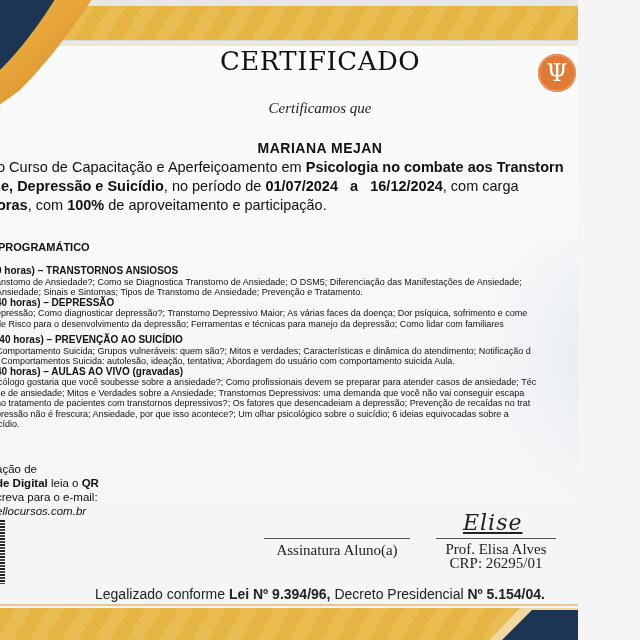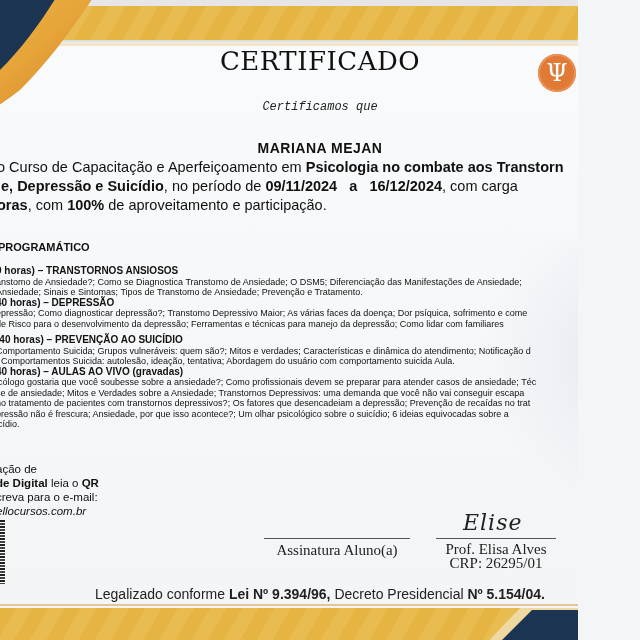--- a/index.html
+++ b/index.html
@@ -6,37 +6,37 @@
   body { width:640px; height:640px; overflow:hidden; background:#f4f5f7; position:relative; font-family:"DejaVu Sans", sans-serif; color:#111; }
   .cert { position:absolute; left:0; top:0; width:578px; height:640px; background:linear-gradient(180deg,#fafbfc 0%,#f3f4f6 100%); overflow:hidden; }
   .topbar { position:absolute; left:0; top:0; width:640px; height:40px; background:repeating-linear-gradient(120deg,#e6b443 0 14px,#e9bc52 14px 28px); box-shadow:0 2px 3px rgba(0,0,0,.15); }
   .topbar-line { position:absolute; left:0; top:43px; width:640px; height:3px; background:#f1e7c8; }
   .topgray { position:absolute; left:0; top:0; width:640px; height:6px; background:#e6e6e6; }
   .corner-tl { position:absolute; left:-140px; top:-120px; width:300px; height:260px; }
   .botbar { position:absolute; left:0; top:608px; width:640px; height:32px; background:repeating-linear-gradient(120deg,#e6b443 0 14px,#e9bc52 14px 28px); }
   .botbar-line { position:absolute; left:0; top:604px; width:640px; height:2px; background:#d9a55a; opacity:.6; }
   .corner-br { position:absolute; left:440px; top:600px; width:220px; height:50px; }
   .title { position:absolute; left:0; width:640px; top:46px; text-align:center; font-family:"DejaVu Serif", serif; font-size:26px; letter-spacing:0.5px; color:#111; }
-  .subtitle { position:absolute; left:0; width:640px; top:100px; text-align:center; font-family:Liberation Mono, monospace; font-style:italic; font-size:12px; color:#222; }
+  .subtitle { position:absolute; left:0; width:640px; top:100px; text-align:center; font-family:Liberation Serif, serif; font-style:italic; font-size:15px; color:#222; }
   .logo { position:absolute; left:538px; top:54px; display:flex; align-items:center; }
   .logo-circle { width:38px; height:38px; border-radius:50%; background:#e07a35; color:#fff; font-family:"DejaVu Serif", serif; font-size:24px; display:flex; align-items:center; justify-content:center; box-shadow:inset 0 0 0 2px #eb9155; }
   .logo-text { margin-left:5px; font-size:19px; color:#e07a35; font-family:"Liberation Sans", sans-serif; letter-spacing:0.5px; }
   .name { position:absolute; left:0; width:640px; top:140px; text-align:center; font-family:"Liberation Sans", sans-serif; font-weight:bold; font-size:14px; letter-spacing:0.5px; }
   .body-text { position:absolute; left:-3px; top:158px; width:720px; font-family:"Liberation Sans", sans-serif; font-size:14.5px; line-height:19px; white-space:nowrap; }
   .body-text b { font-weight:bold; }
   .prog-title { position:absolute; left:-2px; top:241px; font-family:"Liberation Sans", sans-serif; font-weight:bold; font-size:11px; }
   .prog { position:absolute; left:-4px; top:266px; width:700px; font-family:"Liberation Sans", sans-serif; font-size:9px; line-height:10.5px; white-space:nowrap; }
   .prog .mod { font-weight:bold; font-size:10px; }
   .prog .gap { height:6px; }
   .verify { position:absolute; left:-4px; top:462px; font-family:"Liberation Sans", sans-serif; font-size:11.5px; line-height:14px; }
   .verify i { font-style:italic; }
   .qr-strip { position:absolute; left:0; top:520px; width:5px; height:64px; background:repeating-linear-gradient(180deg,#222 0 2px,#fff 2px 3px,#444 3px 5px,#fff 5px 6px); }
   .sig-line { position:absolute; top:538px; height:1px; background:#555; }
   .sig-label { position:absolute; font-family:"Liberation Serif", serif; font-size:15px; color:#222; text-align:center; }
-  .signature { position:absolute; left:463px; top:510px; font-family:"DejaVu Serif", serif; font-style:italic; font-size:22px; color:#222; letter-spacing:1px; }
+  .signature { position:absolute; left:463px; top:510px; font-family:"DejaVu Serif", serif; font-style:italic; font-size:22px; color:#222; letter-spacing:1px;text-decoration:underline; }
   .stamp { position:absolute; left:583px; top:514px; width:70px; height:66px; border:2px solid #3d6fb6; border-right:none; background:#f7f8fb; }
   .stamp-logo { position:absolute; left:4px; top:4px; width:14px; height:14px; border-radius:50%; background:#8a8a8a; color:#fff; font-size:9px; display:flex; align-items:center; justify-content:center; font-family:"DejaVu Serif", serif; }
   .stamp-title { position:absolute; left:20px; top:7px; font-size:6.5px; color:#666; font-family:"Liberation Sans", sans-serif; }
   .stamp-lines { position:absolute; left:4px; top:24px; width:60px; font-size:3.5px; line-height:5px; color:#444; font-family:"Liberation Sans", sans-serif; }
   .footer { position:absolute; left:0; width:640px; top:586px; text-align:center; font-family:"Liberation Sans", sans-serif; font-size:14px; color:#222; }
   .footer b { font-weight:bold; }
   .shine { position:absolute; left:480px; top:240px; width:260px; height:280px; background:radial-gradient(ellipse at 70% 40%, rgba(210,220,235,.6), rgba(255,255,255,0) 70%); pointer-events:none; }
 </style>
 </head>
 <body>
@@ -65,21 +65,21 @@
 
   <div class="logo">
     <div class="logo-circle">Ψ</div>
     <div class="logo-text">ELLOC</div>
   </div>
 
   <div class="name">MARIANA MEJAN</div>
 
   <div class="body-text">
     <div><span>o Curso de Capacitação e Aperfeiçoamento em </span><b>Psicologia no combate aos Transtorn</b></div>
-    <div><b>le, Depressão e Suicídio</b><span>, no período de </span><b>09/11/2024</b><b>&nbsp;&nbsp;</b><b> a </b><b>&nbsp;&nbsp;</b><b>16/12/2024</b><span>, com carga</span></div>
+    <div><b>le, Depressão e Suicídio</b><span>, no período de </span><b>01/07/2024</b><b>&nbsp;&nbsp;</b><b> a </b><b>&nbsp;&nbsp;</b><b>16/12/2024</b><span>, com carga</span></div>
     <div><b>oras</b><span>, com </span><b>100%</b><span> de aproveitamento e participação.</span></div>
   </div>
 
   <div class="prog-title">PROGRAMÁTICO</div>
 
   <div class="prog">
     <div class="mod">0 horas) – TRANSTORNOS ANSIOSOS</div>
     <div>anstomo de Ansiedade?; Como se Diagnostica Transtomo de Ansiedade; O DSM5; Diferenciação das Manifestações de Ansiedade;</div>
     <div>Ansiedade; Sinais e Sintomas; Tipos de Transtomo de Ansiedade; Prevenção e Tratamento.</div>
     <div class="mod">40 horas) – DEPRESSÃO</div>

